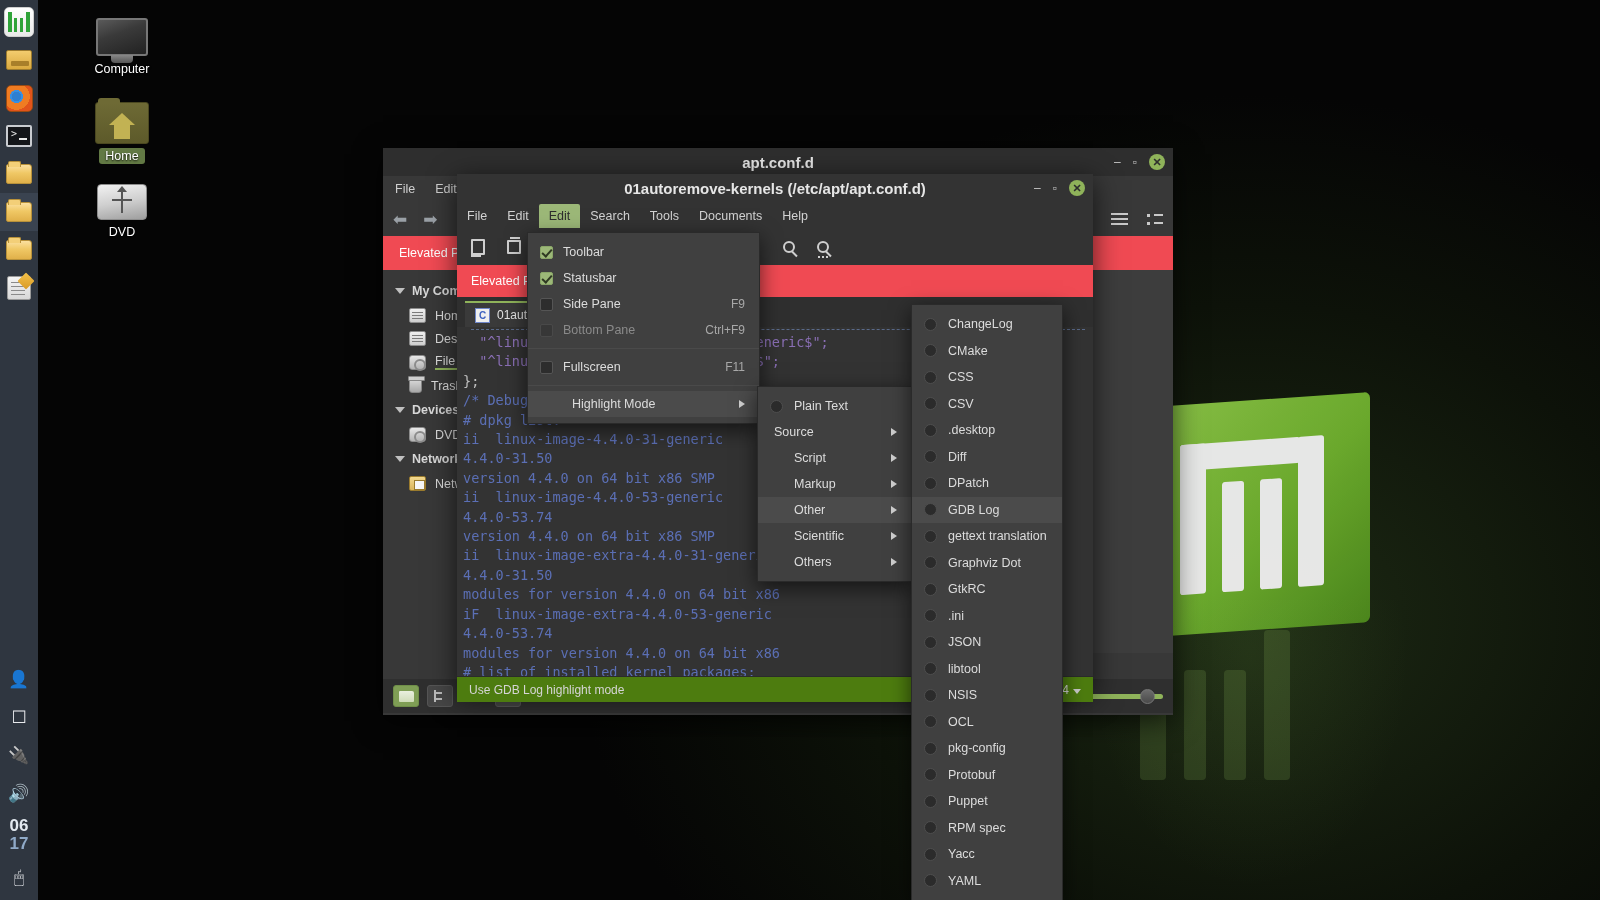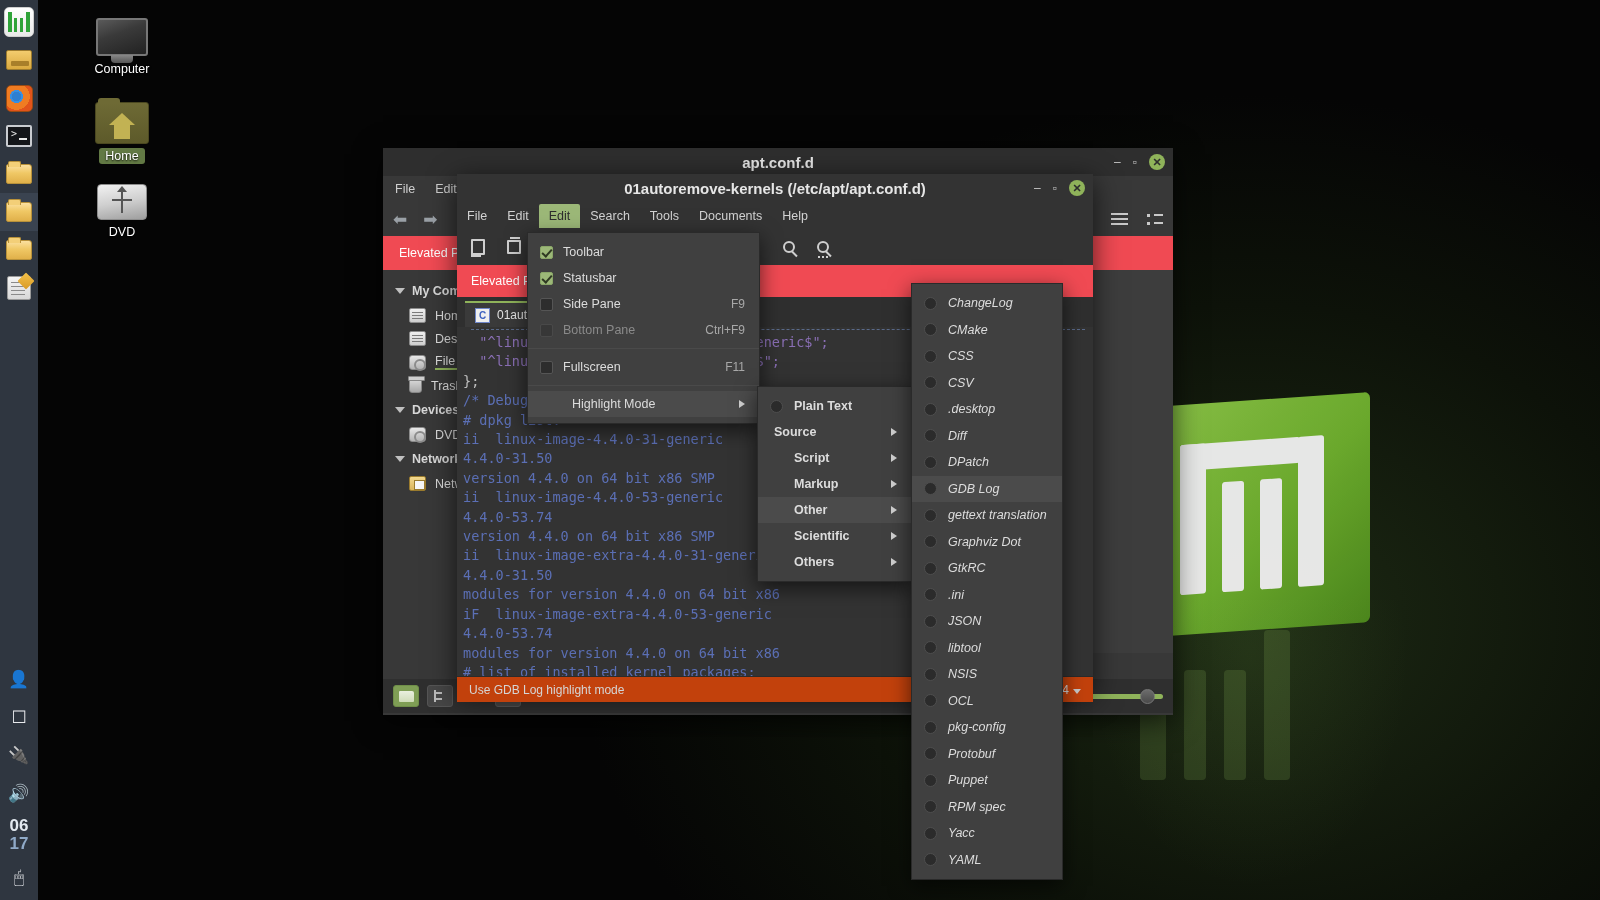--- a/index.html
+++ b/index.html
@@ -232,21 +232,21 @@
   .ed-tab { height: 26px; background: #3a3a3a; display: flex; align-items: center; gap: 7px;
             padding: 0 14px 0 10px; color: #e4e4e4; font-size: 12px; border-top: 2px solid #8fb35a; }
   .ed-tab .cbadge { width: 15px; height: 15px; background: #efefef; border: 1px solid #6f86c9;
             color: #3f63c0; font-size: 10px; font-weight: bold; display: flex; align-items: center; justify-content: center; }
   .ed-text { background: #333; height: 349px; overflow: hidden; position: relative;
              font-family: "DejaVu Sans Mono", monospace; font-size: 13.5px; line-height: 19.4px; padding: 2px 0 0 6px; }
   .ed-text .ln { white-space: pre; color: #5b6fb5; }
   .ed-text .str { color: #8a6fb5; }
   .ed-text .pl { color: #c0c0c0; }
   .ed-seprow { border-top: 1px dashed #5a6a8a; height: 0; }
-  .ed-status { height: 26px; background: #c2410c; color: #d5d5d5; font-size: 12px;
+  .ed-status { height: 26px; background: #4d7c0f; color: #d5d5d5; font-size: 12px;
                display: flex; align-items: center; padding: 0 12px; border-top: 1px solid #2b2b2b; }
   .ed-status .right { margin-left: auto; display: flex; align-items: center; gap: 16px; }
   .caret-dn { width: 0; height: 0; border-left: 4px solid transparent; border-right: 4px solid transparent; border-top: 5px solid #c8c8c8; display:inline-block; margin-left:4px;}
 
   
   .menu { position: absolute; background: #404040; border: 1px solid #2a2a2a;
           box-shadow: 0 6px 20px rgba(0,0,0,.6); padding: 6px 0; z-index: 200; }
   .menu-row { display: flex; align-items: center; height: 26px; padding: 0 14px 0 12px; color: #dcdcdc; font-size: 12.5px; }
   .menu-row.hi { background: #4b4b4b; }
   .menu-row.dis { color: #8a8a8a; }
@@ -255,22 +255,22 @@
                    border-bottom: 4px solid transparent; border-left: 6px solid #cfcfcf; }
   .chk { width: 13px; height: 13px; border-radius: 2px; margin-right: 10px; background: #2d2d2d; border: 1px solid #555; flex: none; }
   .chk.on { background: #9cb878; border-color: #8aa668; position: relative; }
   .chk.on:after { content: ''; position: absolute; left: 3px; top: 0px; width: 4px; height: 8px;
                   border: solid #2f3a22; border-width: 0 2px 2px 0; transform: rotate(42deg); }
   .chk.dis { opacity: .45; }
   .radio { width: 13px; height: 13px; border-radius: 50%; background: #2b2b2b; border: 1px solid #4e4e4e; margin-right: 11px; flex: none; }
   .menu-sep { height: 1px; background: #4a4a4a; margin: 5px 0; }
 
   #view-menu { left: 527px; top: 232px; width: 233px; }
-  #hl-menu   { left: 757px; top: 386px; width: 155px; font-weight: bold; }
-  #other-menu{ left: 911px; top: 283px; width: 152px; font-style: italic; }
+  #hl-menu   { left: 757px; top: 386px; width: 155px; }
+  #other-menu{ left: 911px; top: 304px; width: 152px; }
   #other-menu .menu-row { height: 26.5px; }
 </style>
 </head>
 <body>
 
 <div id="screen">
 
   <div class="wallpaper"></div>
   <div class="mint-logo-bg">
     <div class="leafbox"></div>

